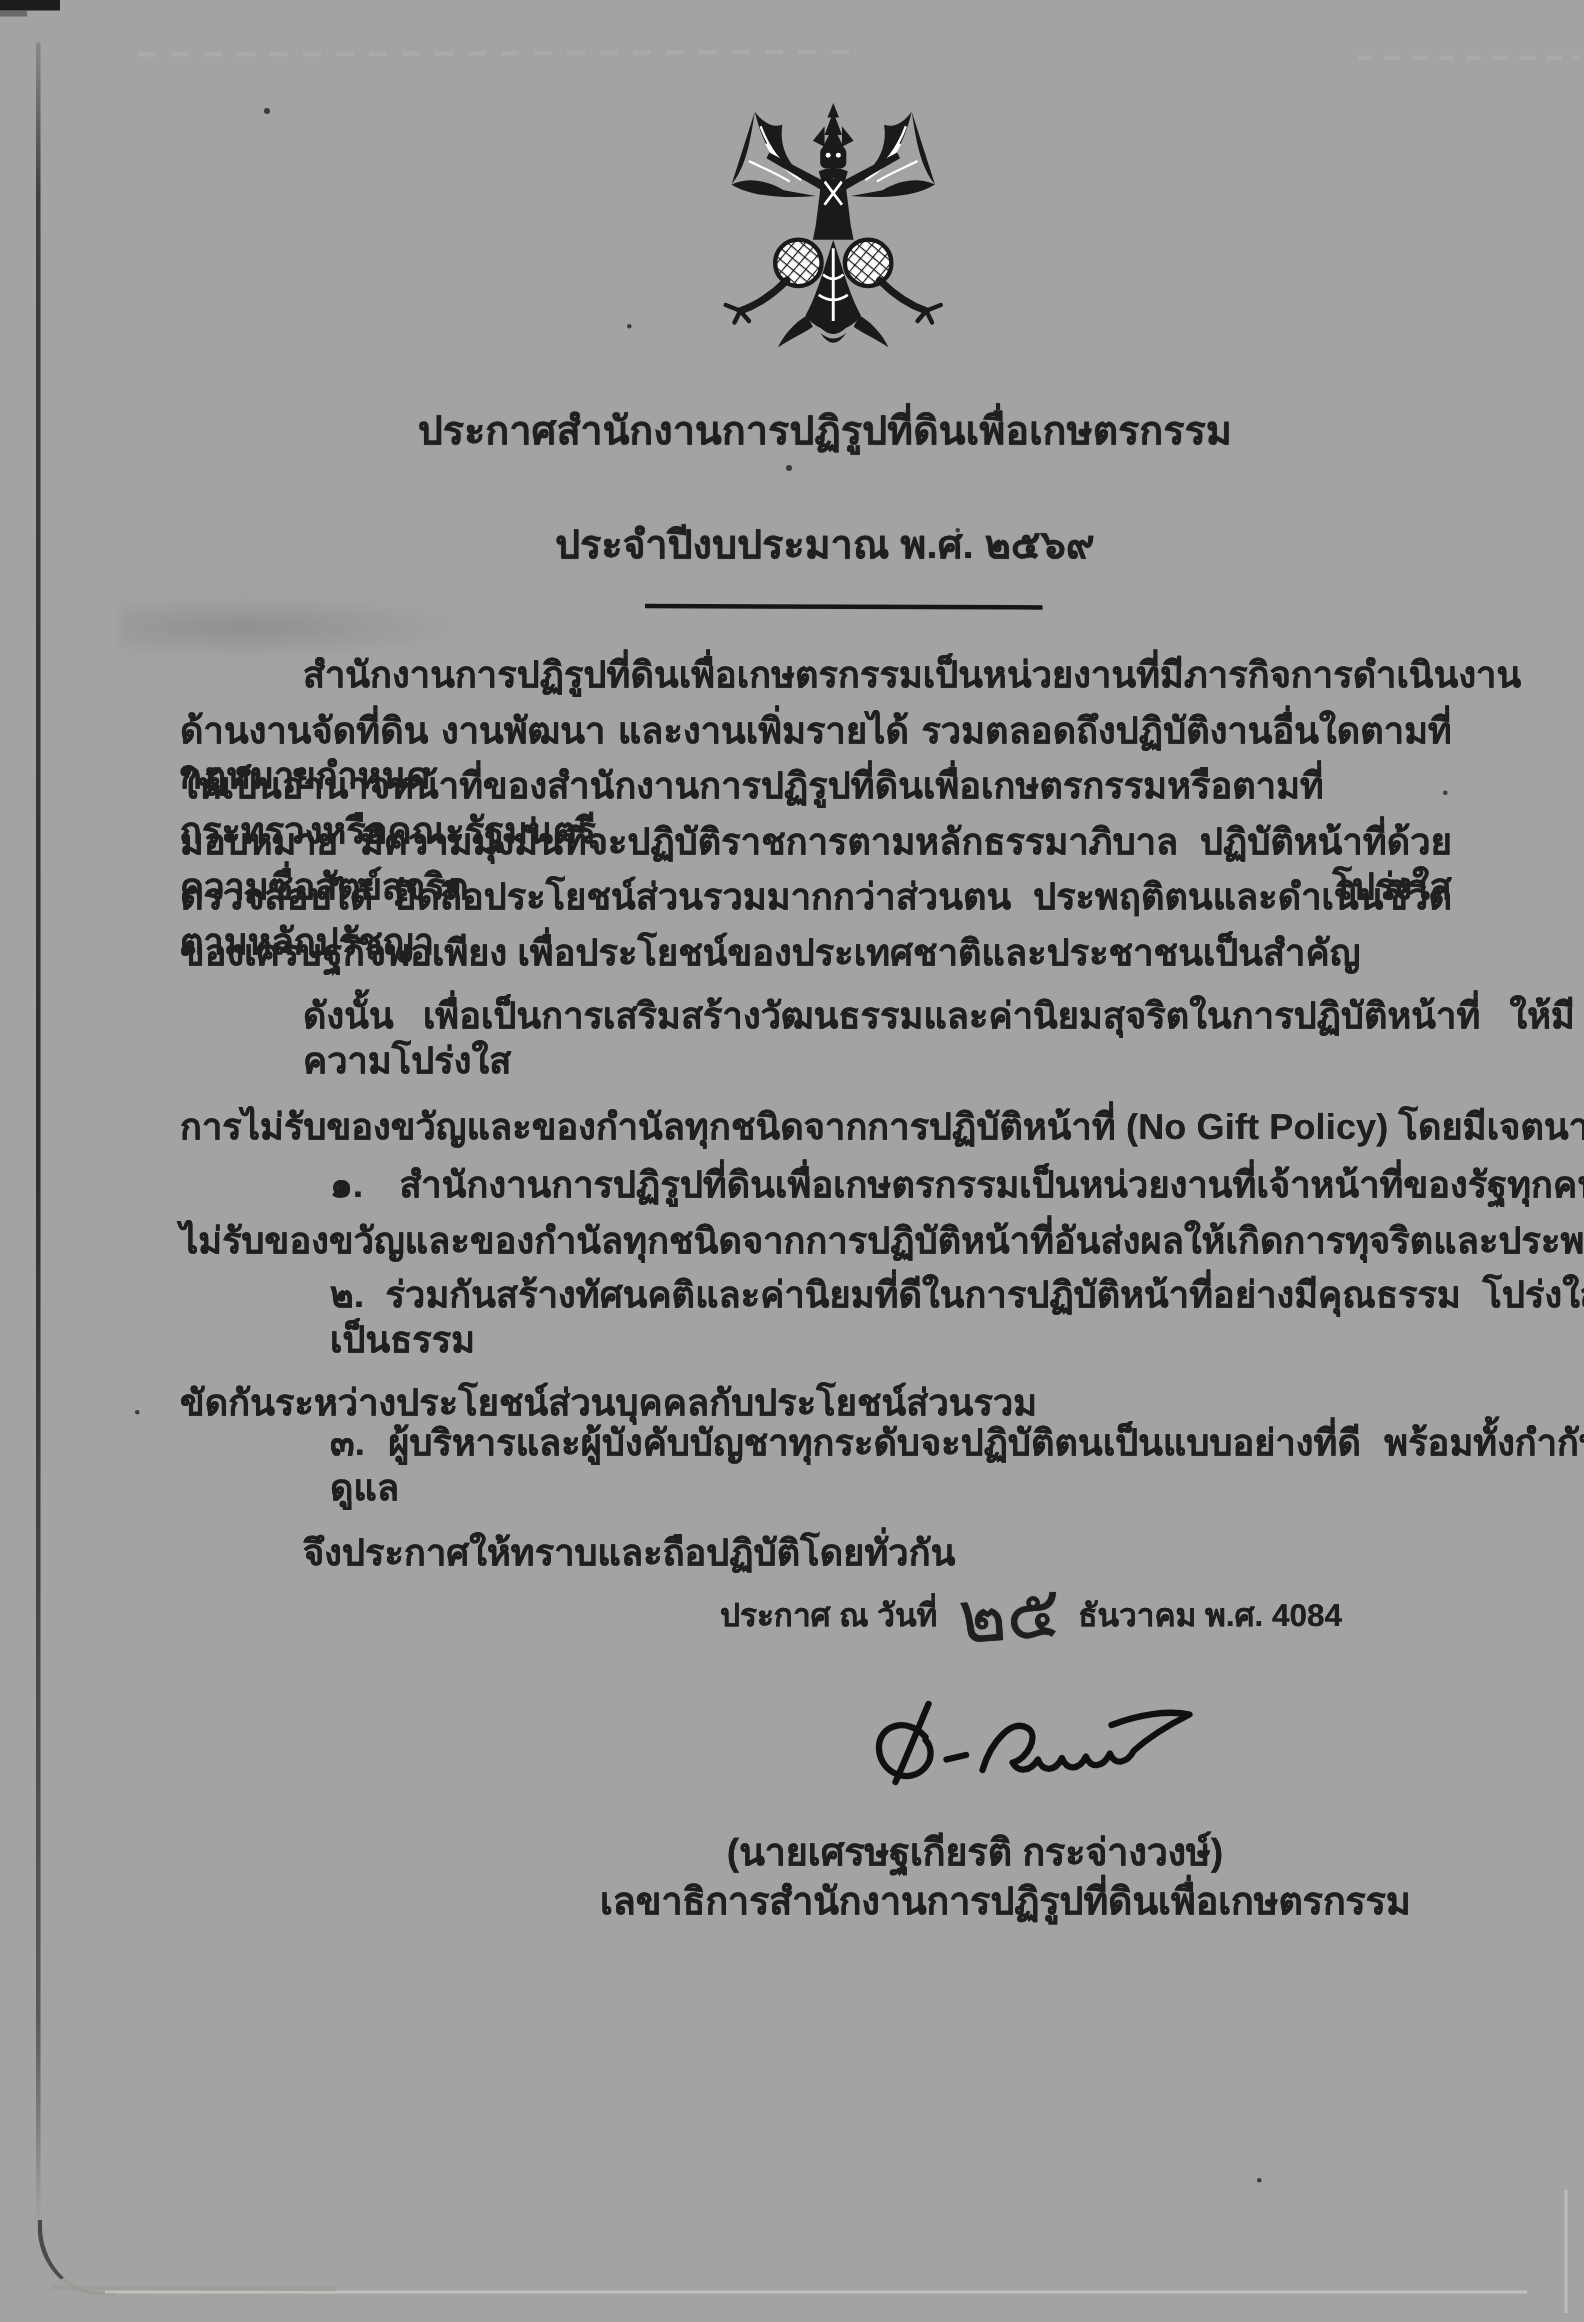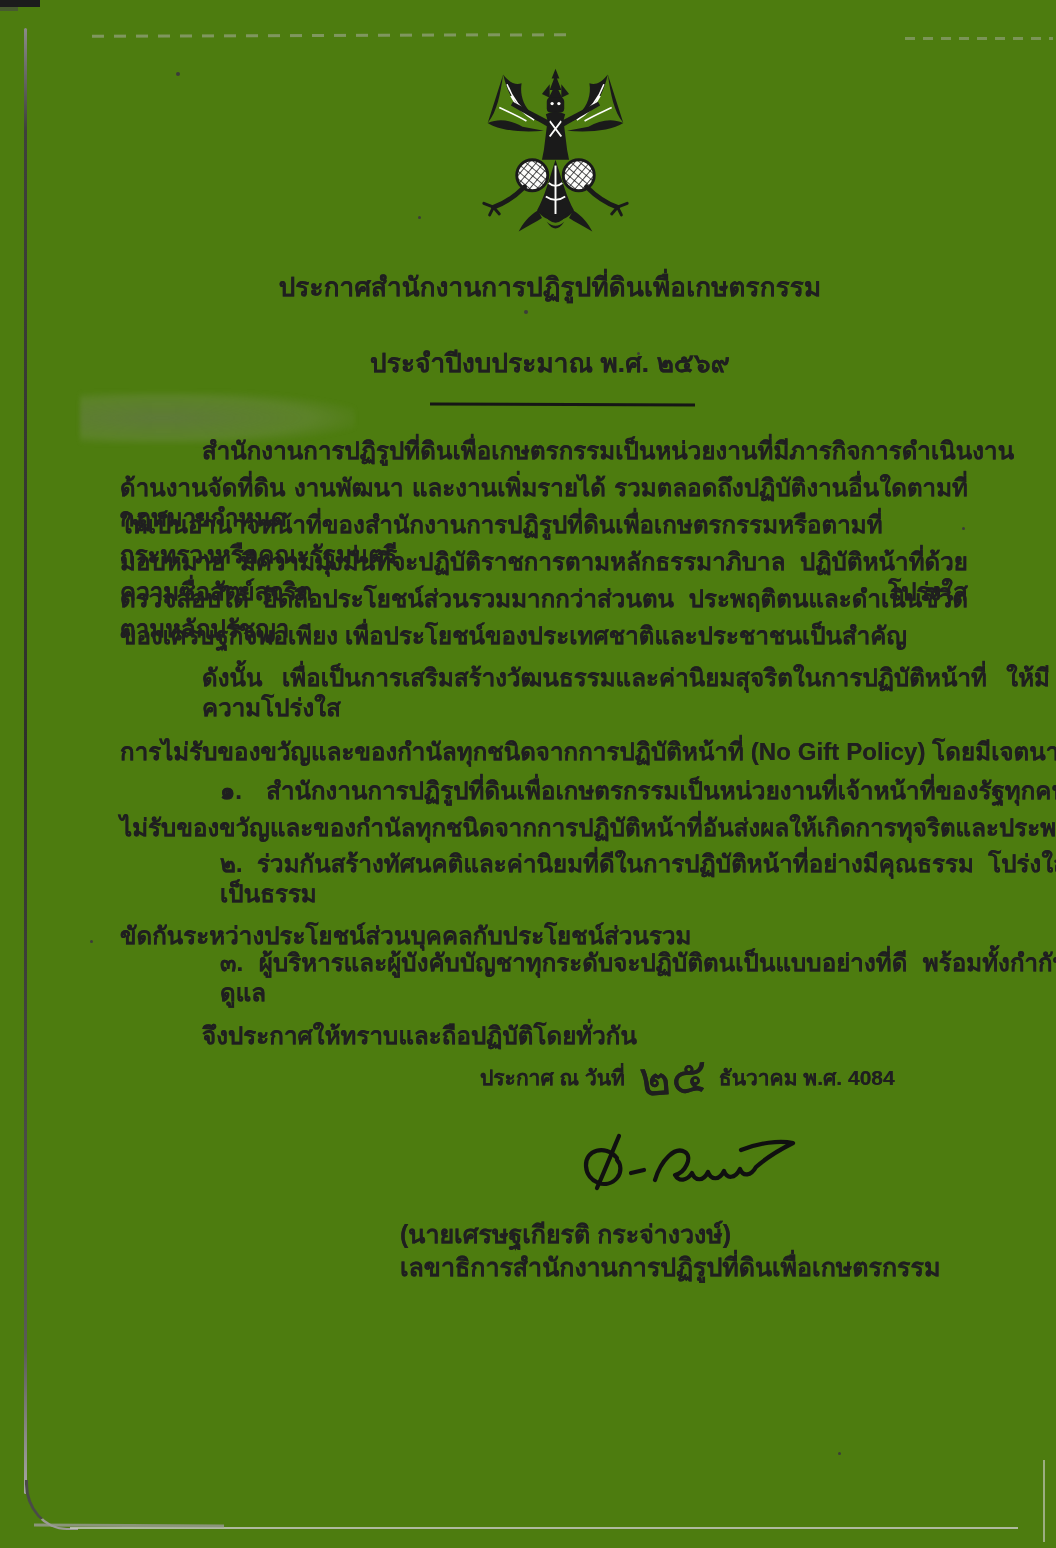--- a/index.html
+++ b/index.html
@@ -1,18 +1,18 @@
 <!DOCTYPE html>
 <html><head>
 <meta charset="utf-8">
 <style>
   html,body{margin:0;padding:0;background:#e8e8e6;}
   .page{
     position:relative;width:1056px;height:1548px;margin:0 auto;
-    background:#4d7c0f;overflow:hidden;
+    background:#a3a3a3;overflow:hidden;
     font-family:"Liberation Sans",sans-serif;color:#1f1f1f;
   }
   
   .corner-mark{position:absolute;left:0;top:0;width:40px;height:7px;background:#1c1c1c;}
   .corner-mark2{position:absolute;left:0;top:7px;width:18px;height:4px;background:#444;opacity:.6;}
   .left-line{
     position:absolute;left:24px;top:28px;width:3px;height:1466px;border-radius:2px;
     background:linear-gradient(#8a8a88 0%,#3f3f3d 7%,#2e2e2c 50%,#5a5a58 90%,#a8a8a4 100%);
   }
   .bottom-curve{
@@ -48,21 +48,21 @@
   .ind-i{padding-left:100px;}
   
   .date-row{position:absolute;left:480px;top:1052px;display:flex;align-items:flex-end;}
   .date-text{font-size:21px;font-weight:600;line-height:44px;text-shadow:0 0 .4px #2a2a2a;white-space:nowrap;}
   .date-day{
     font-size:48px;font-weight:500;line-height:48px;margin:0 12px 0 14px;
     transform:rotate(-4deg) translateY(2px);text-shadow:0 0 .5px #222;
   }
   
   .signature-svg{position:absolute;left:575px;top:1126px;width:235px;height:78px;}
-  .sig-name{position:absolute;left:400px;top:1214px;width:500px;text-align:left;
+  .sig-name{position:absolute;left:400px;top:1214px;width:500px;text-align:center;
     font-size:25px;font-weight:700;text-shadow:0 0 .4px #2a2a2a;white-space:nowrap;}
   .sig-pos{position:absolute;left:400px;top:1247px;width:500px;text-align:center;
     font-size:25px;font-weight:700;text-shadow:0 0 .4px #2a2a2a;white-space:nowrap;}
 </style>
 </head>
 <body>
 
 <div class="page">
 
   <div class="corner-mark"></div>

